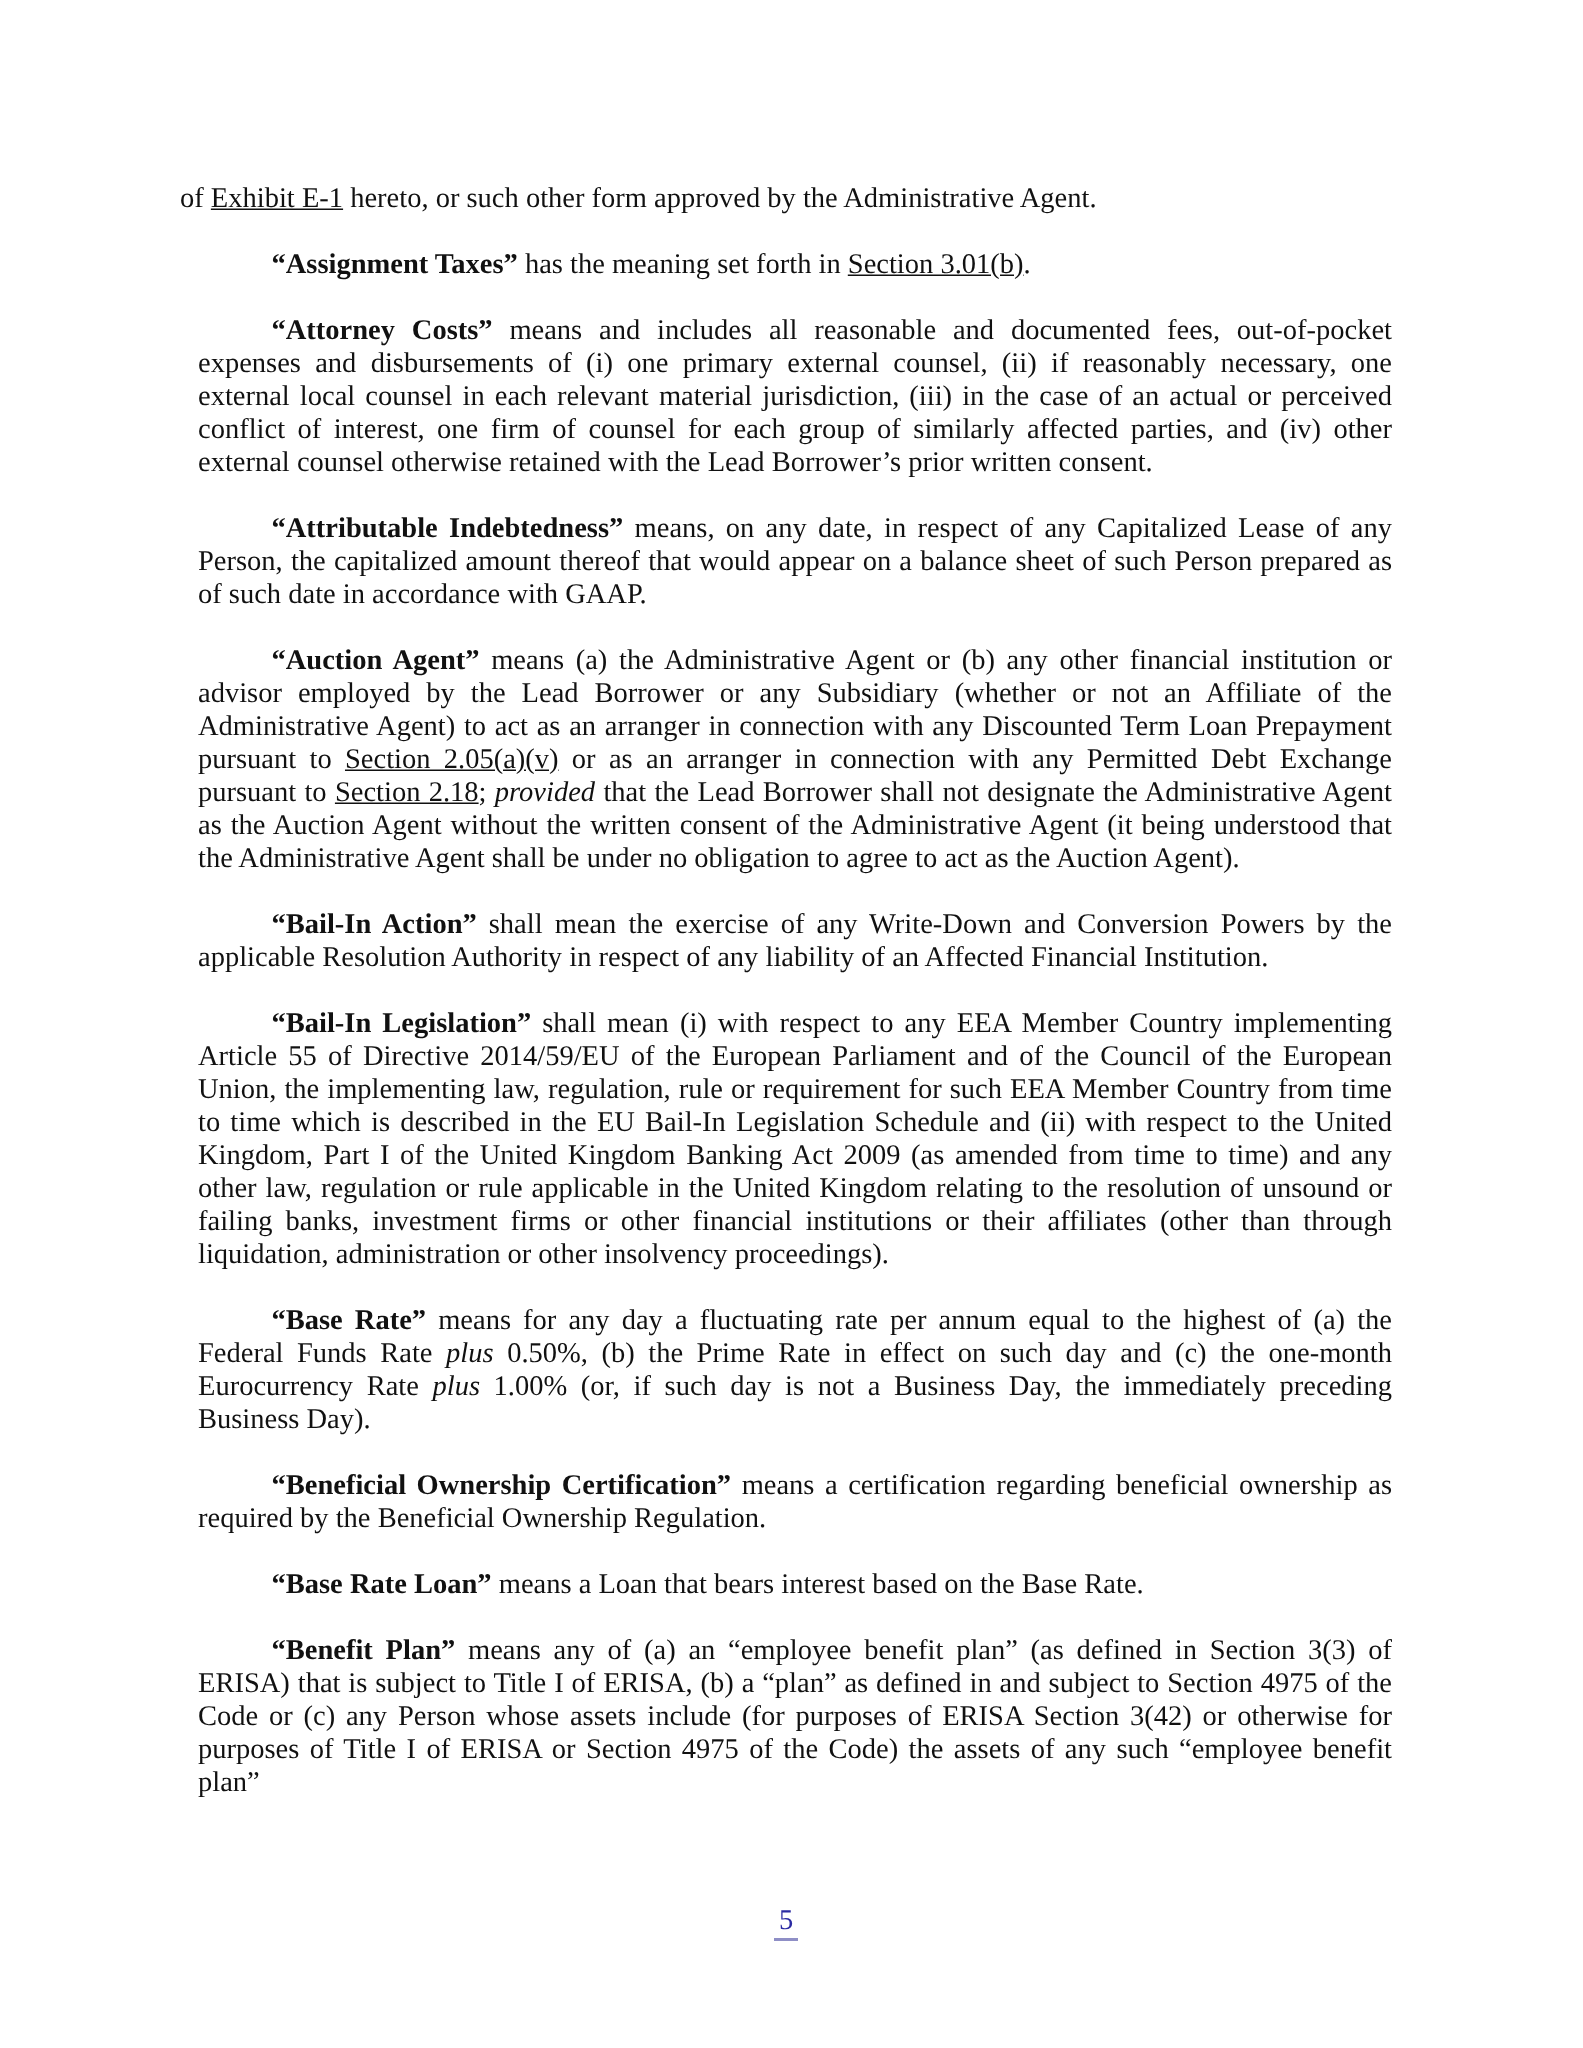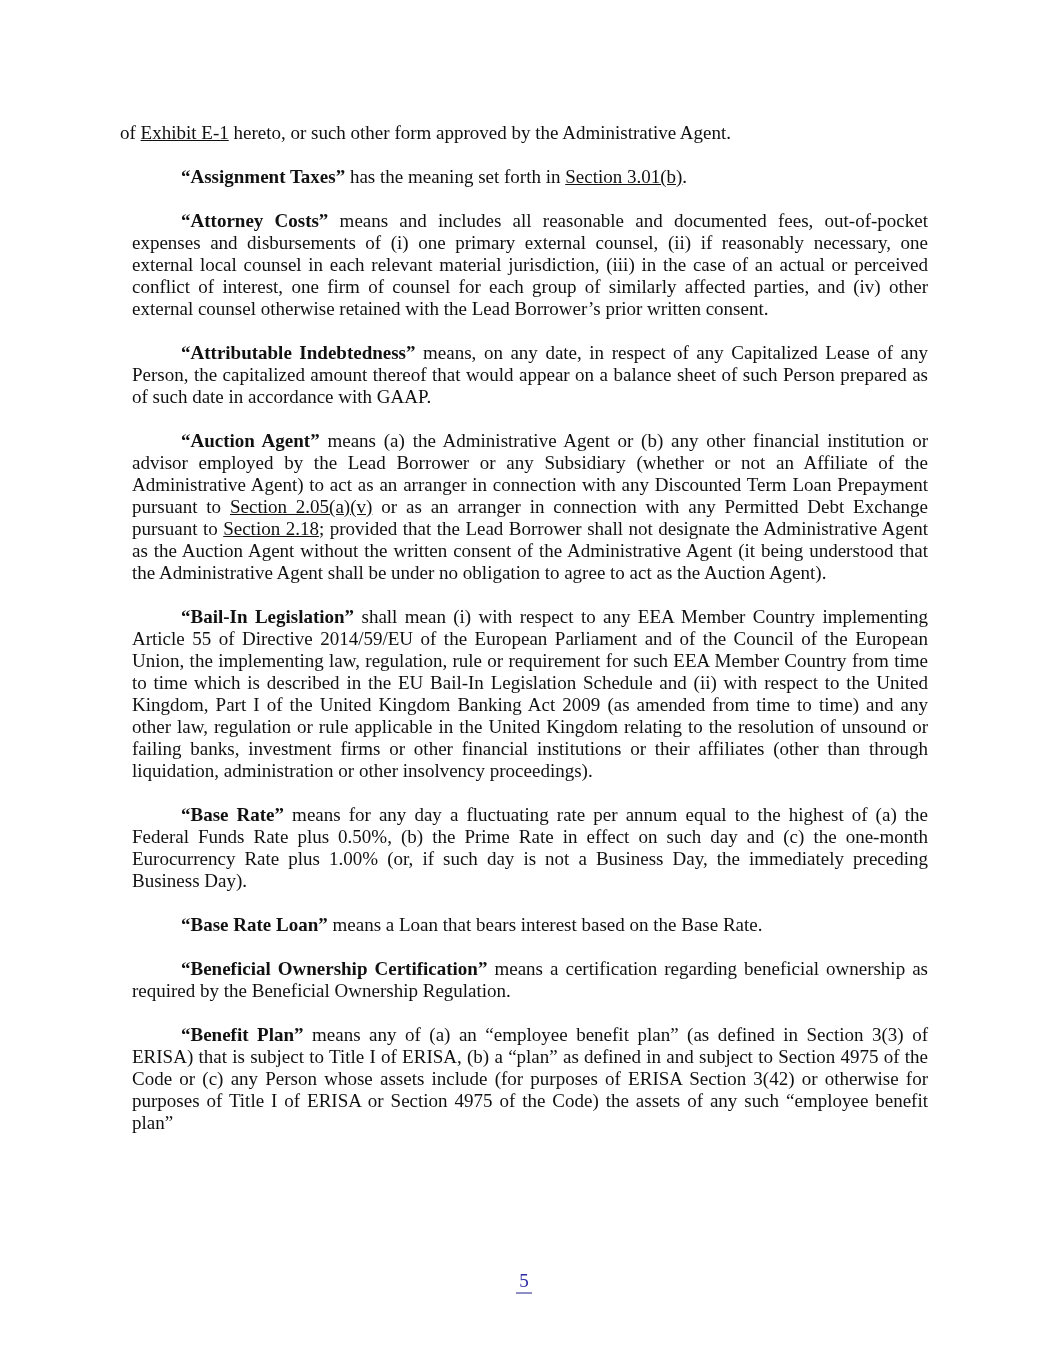--- a/index.html
+++ b/index.html
@@ -22,21 +22,21 @@
     font-size: 19px;
     line-height: 22px;
   }
   p.para {
     margin: 0 0 22px 0;
     text-align: justify;
   }
   p.para.indent { text-indent: 49px; margin-left: 12px; }
   p.para.justify-last { text-align-last: justify; }
   .bold { font-weight: bold; }
-  .italic { }
+  .italic { font-style: italic; }
   .underline { text-decoration: underline; }
   .footer {
     position: absolute;
     left: 120px;
     top: 1270px;
     width: 808px;
     text-align: center;
     font-size: 19px;
     line-height: 22px;
   }
@@ -50,22 +50,23 @@
 </head>
 <body>
 
 <div class="page" style="background: rgb(255, 255, 255); color: rgb(17, 17, 17);">
   <div class="content">
       <p class="para"><span class="">of </span><span class="underline">Exhibit E-1</span><span class=""> hereto, or such other form approved by the Administrative Agent.</span></p>
       <p class="para indent"><span class="bold">“Assignment Taxes”</span><span class=""> has the meaning set forth in </span><span class="underline">Section 3.01(b)</span><span class="">.</span></p>
       <p class="para indent"><span class="bold">“Attorney Costs”</span><span class=""> means and includes all reasonable and documented fees, out-of-pocket expenses and disbursements of (i) one primary external counsel, (ii) if reasonably necessary, one external local counsel in each relevant material jurisdiction, (iii) in the case of an actual or perceived conflict of interest, one firm of counsel for each group of similarly affected parties, and (iv) other external counsel otherwise retained with the Lead Borrower’s prior written consent.</span></p>
       <p class="para indent"><span class="bold">“Attributable Indebtedness”</span><span class=""> means, on any date, in respect of any Capitalized Lease of any Person, the capitalized amount thereof that would appear on a balance sheet of such Person prepared as of such date in accordance with GAAP.</span></p>
       <p class="para indent"><span class="bold">“Auction Agent”</span><span class=""> means (a) the Administrative Agent or (b) any other financial institution or advisor employed by the Lead Borrower or any Subsidiary (whether or not an Affiliate of the Administrative Agent) to act as an arranger in connection with any Discounted Term Loan Prepayment pursuant to </span><span class="underline">Section 2.05(a)(v)</span><span class=""> or as an arranger in connection with any Permitted Debt Exchange pursuant to </span><span class="underline">Section 2.18</span><span class="">; </span><span class="italic">provided</span><span class=""> that the Lead Borrower shall not designate the Administrative Agent as the Auction Agent without the written consent of the Administrative Agent (it being understood that the Administrative Agent shall be under no obligation to agree to act as the Auction Agent).</span></p>
+      <p class="para indent"><span class="bold">“Bail-In Action”</span><span class=""> shall mean the exercise of any Write-Down and Conversion Powers by the applicable Resolution Authority in respect of any liability of an Affected Financial Institution.</span></p>
       <p class="para indent"><span class="bold">“Bail-In Legislation”</span><span class=""> shall mean (i) with respect to any EEA Member Country implementing Article 55 of Directive 2014/59/EU of the European Parliament and of the Council of the European Union, the implementing law, regulation, rule or requirement for such EEA Member Country from time to time which is described in the EU Bail-In Legislation Schedule and (ii) with respect to the United Kingdom,  Part I of the United Kingdom Banking Act 2009 (as amended from time to time) and any other law, regulation or rule applicable in the United Kingdom relating to the resolution of unsound or failing banks, investment firms or other financial institutions or their affiliates (other than through liquidation, administration or other insolvency proceedings).</span></p>
       <p class="para indent"><span class="bold">“Base Rate”</span><span class=""> means for any day a fluctuating rate per annum equal to the highest of (a) the Federal Funds Rate </span><span class="italic">plus</span><span class=""> 0.50%, (b) the Prime Rate in effect on such day and (c) the one-month Eurocurrency Rate </span><span class="italic">plus</span><span class=""> 1.00% (or, if such day is not a Business Day, the immediately preceding Business Day).</span></p>
+      <p class="para indent"><span class="bold">“Beneficial Ownership Certification”</span><span class=""> means a certification regarding beneficial ownership as required by the Beneficial Ownership Regulation.</span></p>
       <p class="para indent"><span class="bold">“Base Rate Loan”</span><span class=""> means a Loan that bears interest based on the Base Rate.</span></p>
-      <p class="para indent"><span class="bold">“Beneficial Ownership Certification”</span><span class=""> means a certification regarding beneficial ownership as required by the Beneficial Ownership Regulation.</span></p>
       <p class="para indent justify-last"><span class="bold">“Benefit Plan”</span><span class=""> means any of (a) an “employee benefit plan” (as defined in Section 3(3) of ERISA) that is subject to Title I of ERISA, (b) a “plan” as defined in and subject to Section 4975 of the Code or (c) any Person whose assets include (for purposes of ERISA Section 3(42) or otherwise for purposes of Title I of ERISA or Section 4975 of the Code) the assets of any such “employee benefit plan”</span></p>
     </div>
   <div class="footer">
     <a class="page-link" style="color: rgb(43, 43, 163);">5</a>
   </div>
 </div>
 
 </body></html>

